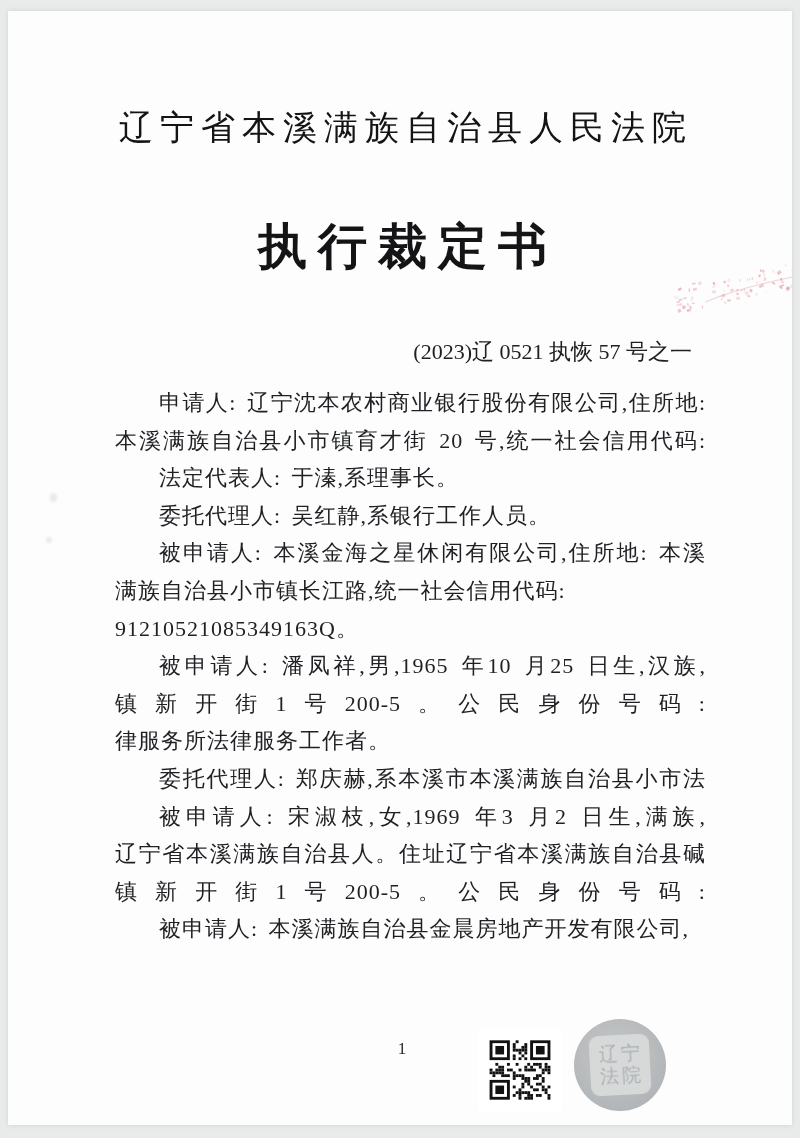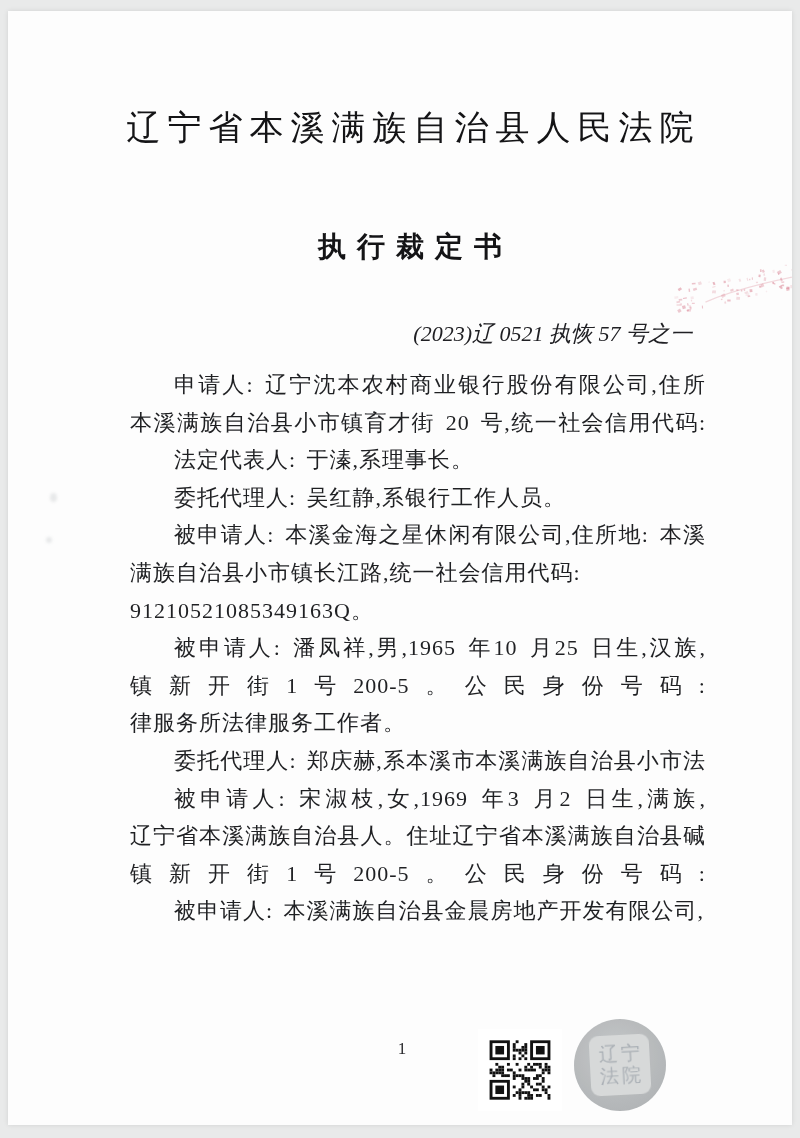--- a/index.html
+++ b/index.html
@@ -9,32 +9,32 @@
     overflow:hidden;
     font-family:"Liberation Serif","DejaVu Serif",serif;
     position:relative;
   }
   .page{
     position:absolute;left:8px;top:11px;right:8px;bottom:13px;
     background:#fdfdfd;
     box-shadow:0 0 5px rgba(0,0,0,.10);
     overflow:hidden;
   }
-  .doc{position:absolute;left:16px;top:0;right:0;padding:94px 86px 0 90px;color:#232326;}
+  .doc{position:absolute;left:1px;top:0;right:0;padding:94px 86px 0 90px;color:#232326;}
   .court-name{
     margin:0;text-align:center;font-weight:500;color:#141416;
     font-size:34px;letter-spacing:7px;text-indent:7px;line-height:46px;
   }
   .doc-title{
     margin:70px 0 0 0;text-align:center;font-weight:600;color:#141416;
-    font-size:28px;letter-spacing:11px;text-indent:11px;line-height:52px;
+    font-size:49px;letter-spacing:11px;text-indent:11px;line-height:52px;
   }
   .case-no{
-    margin-top:46px;line-height:30px;font-size:22px;
-    text-align:right;padding-right:14px;color:#202024;font-style:italic;
+    margin-top:64px;line-height:30px;font-size:22px;
+    text-align:right;padding-right:14px;color:#202024;
   }
   .body-text{margin-top:17px;font-size:22px;color:#1f2023;margin-left:16px;}
   .line{
     line-height:37.6px;height:37.6px;overflow:hidden;
     letter-spacing:1px;word-spacing:4px;white-space:normal;
   }
   .line.indent{text-indent:2em;}
   .line.fill{text-align:justify;}
   .line.fill::after{content:"";display:inline-block;width:100%;height:0;}
   .page-number{

